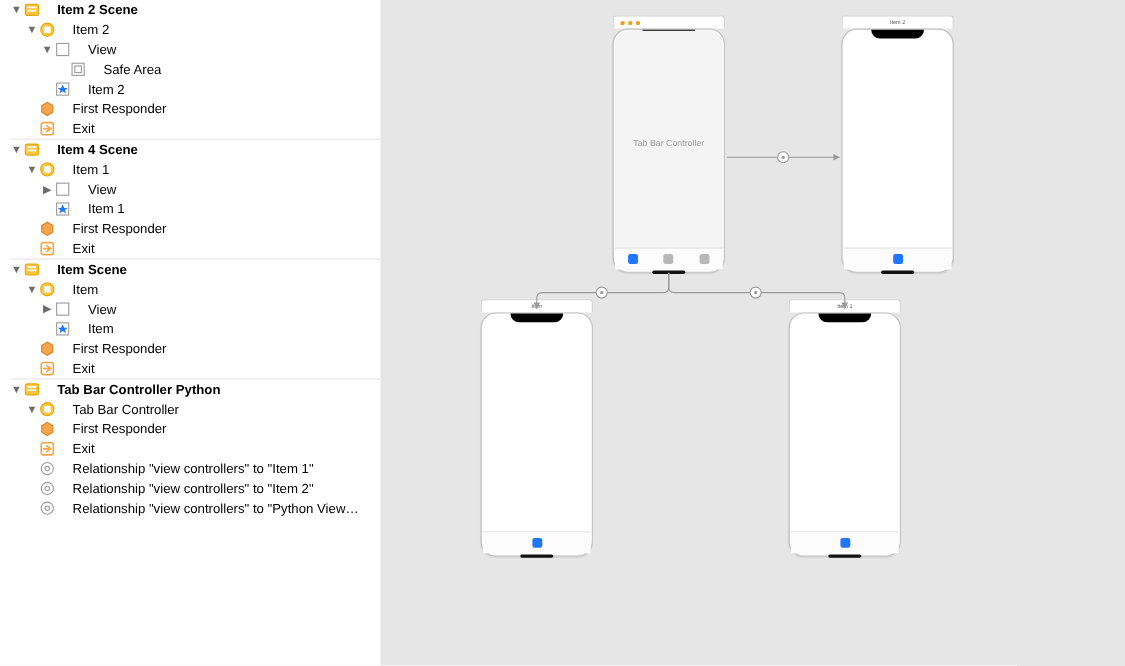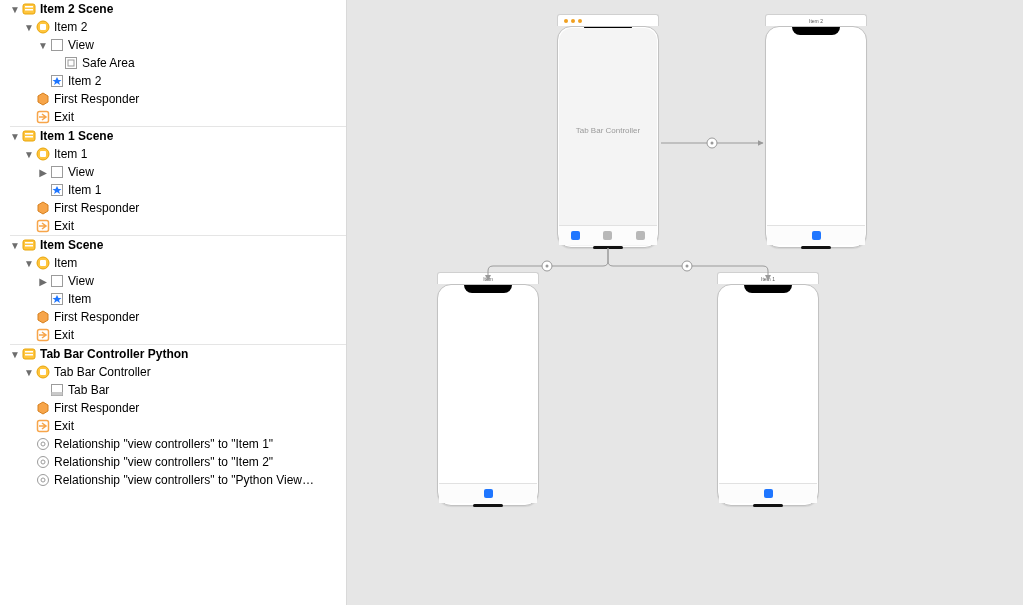--- a/index.html
+++ b/index.html
@@ -7,21 +7,21 @@
   .app { display: flex; width: 100%; height: 100%; }
 
   
   .sidebar { width: 347px; height: 100%; background: #ffffff; border-right: 1px solid #d9d9d9; overflow-y: auto; font-size: 12px; color: #000; }
   .row { display: flex; align-items: center; height: 18px; padding-right: 6px; cursor: default; white-space: nowrap; user-select: none; }
   .indent0 { padding-left: 10px; }
   .indent1 { padding-left: 24px; }
   .indent2 { padding-left: 38px; }
   .indent3 { padding-left: 52px; }
   .disclosure { width: 10px; color:#6d6d6d; display:inline-block; text-align:center; font-size:10px; margin-right:2px; }
-  .row .label { margin-left: 4px; color:#000; }
+  .row .label { margin-left: 16px; color:#000; }
   .row.header .label { font-weight: 600; }
   .icon { width:14px; height:14px; display:inline-flex; align-items:center; justify-content:center; }
   svg { display:block; }
   .sep { height:1px; background:#e5e5e5; margin: 0 0 0 10px; }
 
   
   .canvas { flex: 1; position: relative; background: #e6e6e6; overflow: hidden; }
 
   .phone-wrap { position:absolute; }
   .phone-title { height: 12px; background:#ffffff; border:1px solid #d0d0d0; border-bottom:none; border-radius:3px 3px 0 0; display:flex; align-items:center; padding:0 6px; gap:4px; justify-content: center; font-size:5px; color:#5a5a5a;}
@@ -119,21 +119,21 @@
       <div class="sep"></div>
       <div class="row header indent0">
         <span class="disclosure">▼</span>
         <span class="icon">
           <svg width="14" height="14">
             <rect x="1" y="2" width="12" height="10" rx="2" fill="#ffc53d" stroke="#e8a50a"></rect>
             <rect x="3" y="4" width="8" height="1.5" fill="#fff"></rect>
             <rect x="3" y="7" width="8" height="1.5" fill="#fff"></rect>
           </svg>
         </span>
-        <span class="label">Item 1 Scene</span>
+        <span class="label">Item 4 Scene</span>
       </div>
       <div class="row indent1">
         <span class="disclosure">▼</span>
         <span class="icon">
           <svg width="14" height="14">
             <circle cx="7" cy="7" r="6" fill="#ffc53d" stroke="#e8a50a"></circle>
             <rect x="4" y="4" width="6" height="6" rx="1" fill="#fff"></rect>
           </svg>
         </span>
         <span class="label">Item 1</span>
@@ -250,30 +250,20 @@
       </div>
       <div class="row indent1">
         <span class="disclosure">▼</span>
         <span class="icon">
           <svg width="14" height="14">
             <circle cx="7" cy="7" r="6" fill="#ffc53d" stroke="#e8a50a"></circle>
             <rect x="4" y="4" width="6" height="6" rx="1" fill="#fff"></rect>
           </svg>
         </span>
         <span class="label">Tab Bar Controller</span>
-      </div>
-      <div class="row indent2">
-        <span class="disclosure"></span>
-        <span class="icon">
-          <svg width="14" height="14">
-            <rect x="1.5" y="1.5" width="11" height="11" fill="#fff" stroke="#9b9b9b"></rect>
-            <rect x="1.5" y="9" width="11" height="3.5" fill="#c9c9c9"></rect>
-          </svg>
-        </span>
-        <span class="label">Tab Bar</span>
       </div>
       <div class="row indent1">
         <span class="disclosure"></span>
         <span class="icon">
           <svg width="14" height="14">
             <path d="M2 4 L7 1 L12 4 L12 10 L7 13 L2 10 Z" fill="#f7a54a" stroke="#d6801f"></path>
           </svg>
         </span>
         <span class="label">First Responder</span>
       </div>

